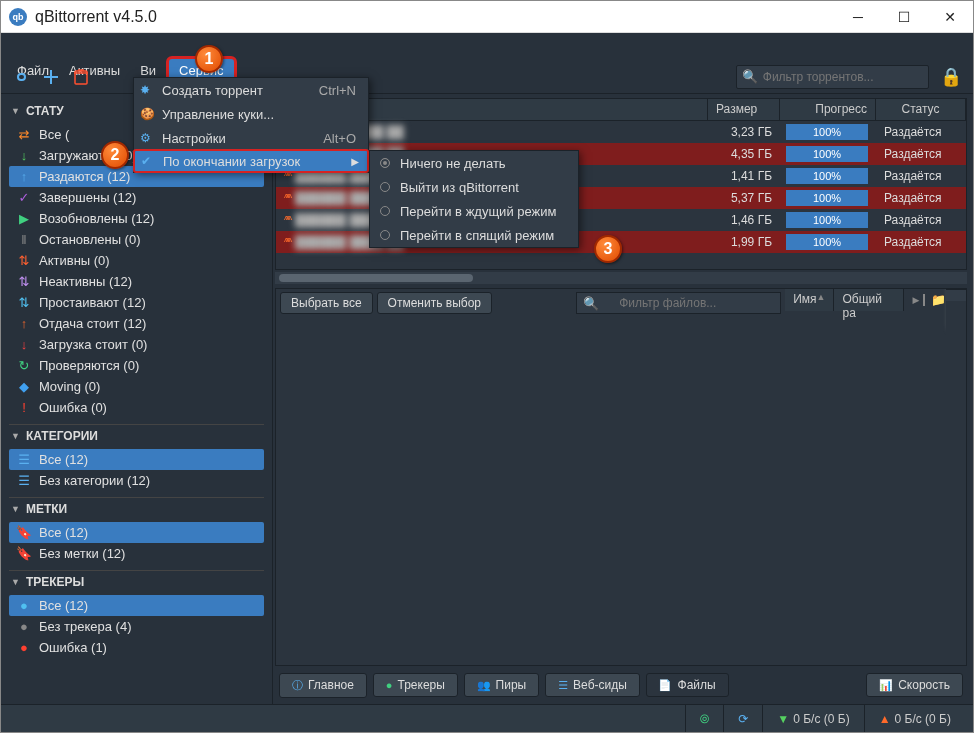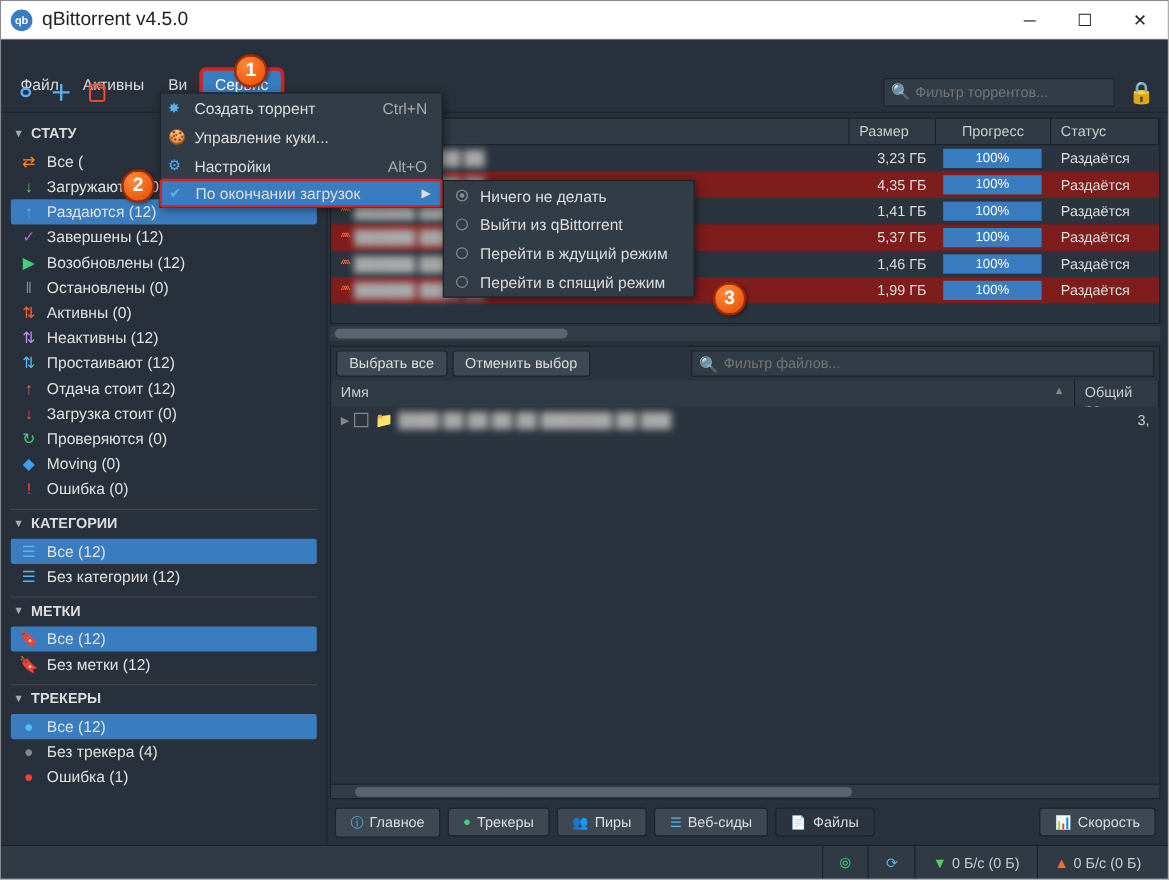--- a/index.html
+++ b/index.html
@@ -35,25 +35,25 @@
 .th.name { flex: 1; text-align: left; }
 .trow { display: flex; height: 22px; font-size: 12px; color: #ddd; align-items: center; }
 .trow.alt { background: #7f1d1d; }
 .td { padding: 0 8px; text-align: right; }
 .td.name { flex: 1; text-align: left; display: flex; align-items: center; }
 .prog { width: 82px; height: 16px; background: #3a7cc0; color: #fff; font-size: 11px; display: flex; align-items: center; justify-content: center; margin-right: 8px; margin-left: 6px; }
 .uparrows { color: #ff6a2a; font-size: 10px; margin-right: 6px; letter-spacing: -3px; }
 .blur { filter: blur(3px); color: #aaa; }
 .hscroll { height: 12px; background: #323c47; margin: 0 6px 4px 2px; display: flex; align-items: center; }
 .hscroll .thumb { height: 8px; background: #5a6570; border-radius: 4px; width: 28%; margin-left: 4px; }
-.detail { flex: 1; border: 1px solid #1b2229; margin: 0 6px 4px 2px; background: #2b343e; display: flex; flex-direction: column; min-height: 0; }
+.detail { flex: 1; border: 1px solid #1b2229; margin: 0 6px 4px 2px; background: #2b343e; display: flex; flex-direction: row; min-height: 0; }
 .dtoolbar { height: 28px; display: flex; align-items: center; padding: 4px; gap: 4px; }
 .dbtn { background: #3d4852; color: #ddd; font-size: 12px; padding: 3px 10px; border-radius: 3px; border: 1px solid #1b2229; }
 .dsearch { display: flex; align-items: center; background: #323c47; border: 1px solid #1b2229; height: 22px; flex: 1; padding: 0 6px; margin-left: 80px; }
-.dsearch input { background: transparent; border: none; color: #fca5a5; font-size: 12px; width: 100%; outline: none; }
+.dsearch input { background: transparent; border: none; color: #fca5a5; font-size: 12px; width: 100%; outline: none; margin-left: 16px; }
 .dhead { display: flex; height: 22px; background: #2f3a44; font-size: 12px; color: #ccc; }
 .dhead .dh { padding: 3px 8px; border-right: 1px solid #1b2229; }
 .dhead .dh.f1 { flex: 1; display: flex; justify-content: space-between; }
 .dbody { flex: 1; background: #2b343e; overflow: hidden; }
 .dfilerow { display: flex; align-items: center; height: 22px; font-size: 12px; color: #ccc; padding-left: 8px; }
 .dfilerow .chk { width: 12px; height: 12px; border: 1px solid #888; margin-right: 6px; }
 .dscroll { height: 12px; background: #323c47; display: flex; align-items: center; border-top: 1px solid #1b2229; }
 .dscroll .thumb2 { height: 8px; background: #5a6570; border-radius: 4px; width: 60%; margin-left: 20px; }
 .tabs { height: 30px; display: flex; align-items: center; padding: 0 4px; gap: 6px; margin: 0 6px 4px 2px; }
 .tab { background: #3d4852; color: #ddd; font-size: 12px; padding: 4px 12px; border-radius: 3px; border: 1px solid #1b2229; display: flex; align-items: center; gap: 5px; }
@@ -230,22 +230,22 @@
               <span>Ошибка (1)</span>
             </div>
           </div>
       </div>
 
       <div class="mainarea">
         <div class="torrents">
           <div class="thead">
             <div class="th name"></div>
             <div class="th" style="width:72px">Размер</div>
-            <div class="th" style="width:96px;text-align:center">Прогресс</div>
-            <div class="th" style="width:90px;text-align:left">Статус</div>
+            <div class="th" style="width:96px;text-align:right">Прогресс</div>
+            <div class="th" style="width:90px;text-align:center">Статус</div>
           </div>
           <div id="torrent-rows">
               <div class="trow">
                 <div class="td name">
                   <span class="uparrows">^^^</span>
                   <span class="blur">██████ ████ ██</span>
                 </div>
                 <div class="td" style="width:72px">3,23 ГБ</div>
                 <div class="td" style="width:96px;padding:0">
                   <div class="prog">100%</div>

